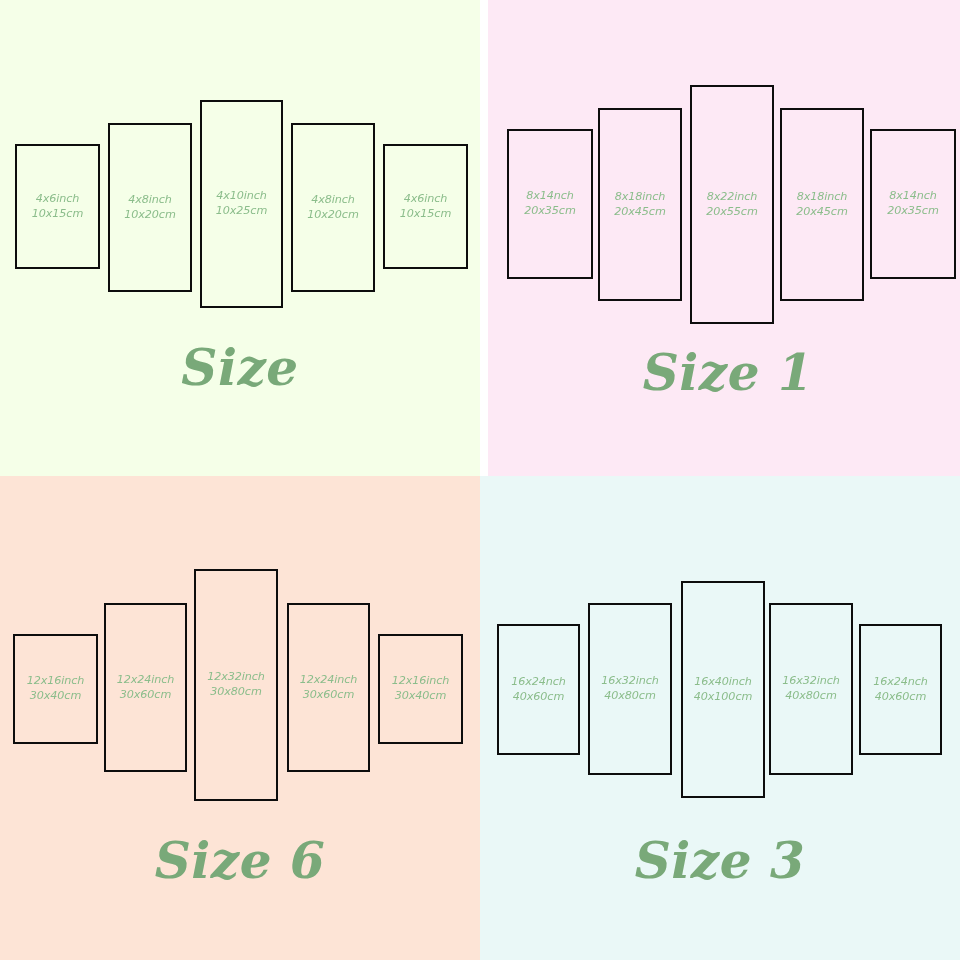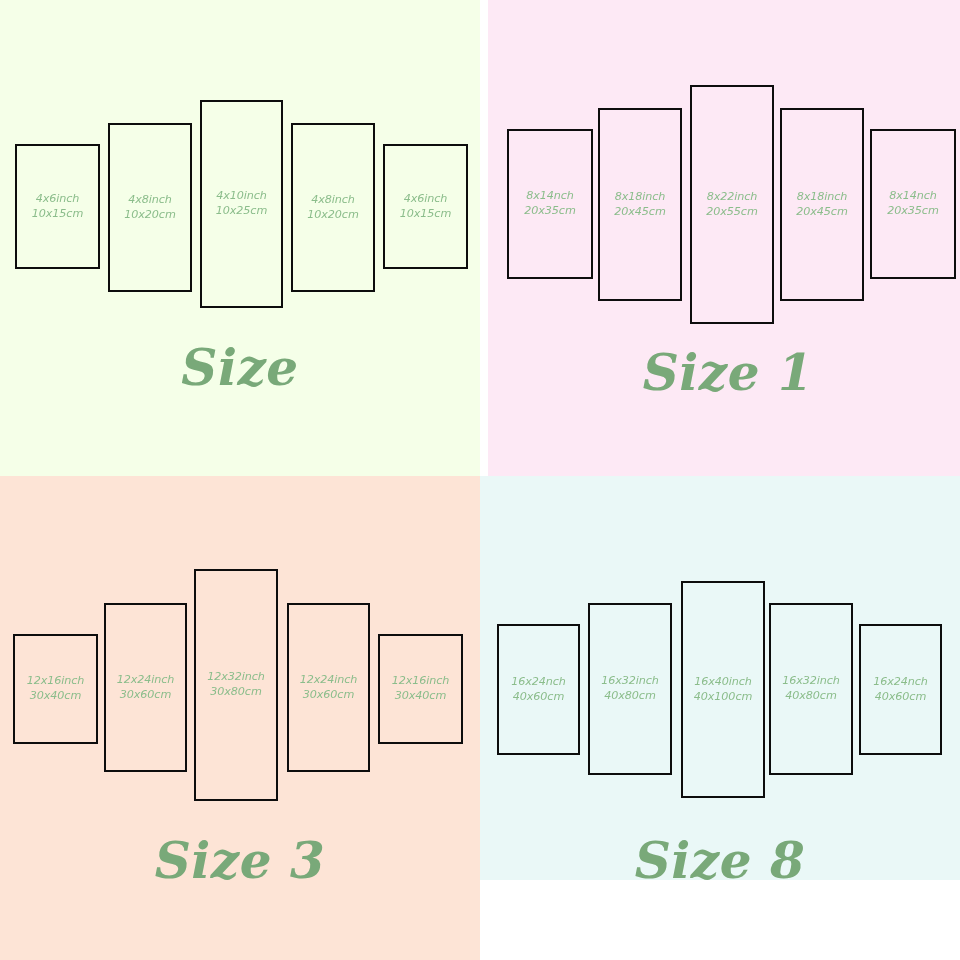--- a/index.html
+++ b/index.html
@@ -16,21 +16,21 @@
   }
 
   
   .quadrant {
     position: absolute;
     overflow: hidden;
   }
   .q-tl { left: 0;     top: 0;     width: 480px; height: 559px; }
   .q-tr { left: 480px; top: 0;     width: 480px; height: 476px; margin-left: 8px; }
   .q-bl { left: 0;     top: 476px; width: 480px; height: 484px; }
-  .q-br { left: 480px; top: 476px; width: 480px; height: 404px; }
+  .q-br { left: 480px; top: 476px; width: 480px; height: 484px; }
 
   
   .stage {
     position: absolute;
     left: 0;
     top: 0;
     width: 480px;
     height: 100%;
   }
   .panel {
@@ -170,21 +170,21 @@
             <span class="lbl-line">30x60cm</span>
           </div>
         </div>
         <div class="panel" style="left: 378px; top: 158px; width: 85px; height: 110px; border-color: rgb(13, 13, 13);">
           <div class="panel-label" style="color: rgb(139, 189, 139);">
             <span class="lbl-line">12x16inch</span>
             <span class="lbl-line">30x40cm</span>
           </div>
         </div>
       </div>
-    <div class="q-title" style="top: 355px; color: rgb(121, 169, 121);">Size 3</div>
+    <div class="q-title" style="top: 355px; color: rgb(121, 169, 121);">Size 6</div>
   </div>
 
   <div class="quadrant q-br" style="background: rgb(234, 248, 247);">
     <div class="stage">
         <div class="panel" style="left: 17px; top: 148px; width: 83px; height: 131px; border-color: rgb(13, 13, 13);">
           <div class="panel-label" style="color: rgb(139, 189, 139);">
             <span class="lbl-line">16x24nch</span>
             <span class="lbl-line">40x60cm</span>
           </div>
         </div>
@@ -206,16 +206,16 @@
             <span class="lbl-line">40x80cm</span>
           </div>
         </div>
         <div class="panel" style="left: 379px; top: 148px; width: 83px; height: 131px; border-color: rgb(13, 13, 13);">
           <div class="panel-label" style="color: rgb(139, 189, 139);">
             <span class="lbl-line">16x24nch</span>
             <span class="lbl-line">40x60cm</span>
           </div>
         </div>
       </div>
-    <div class="q-title" style="top: 355px; color: rgb(121, 169, 121);">Size 8</div>
+    <div class="q-title" style="top: 355px; color: rgb(121, 169, 121);">Size 3</div>
   </div>
 
 </div>
 
 </body></html>

